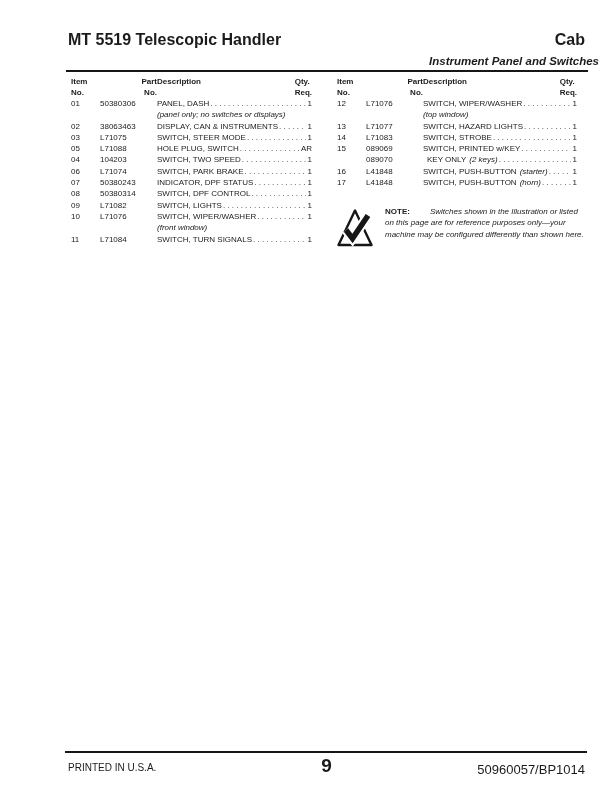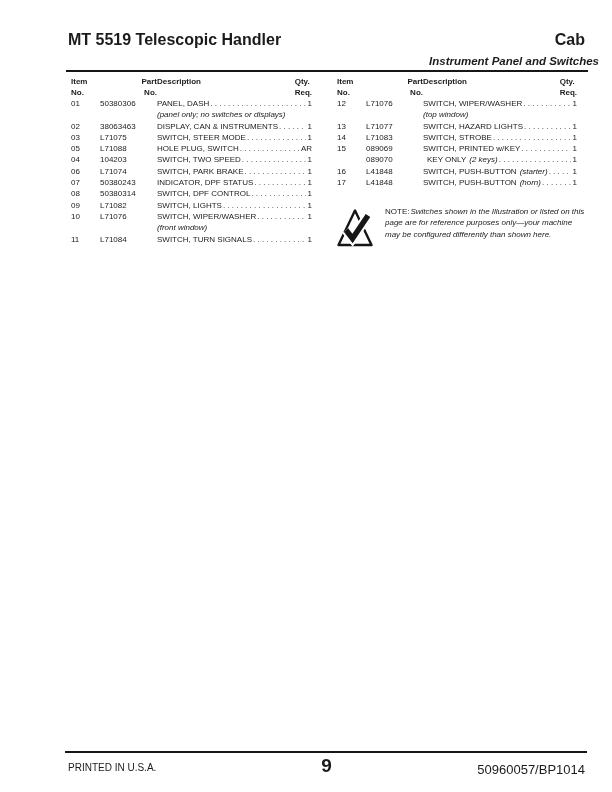--- a/index.html
+++ b/index.html
@@ -59,21 +59,21 @@
   }
   .d-qty { white-space: nowrap; padding-left: 2px; flex: none; }
   .sub-note { font-style: italic; white-space: nowrap; }
 
   
   .note-icon { position: absolute; left: 336px; top: 208px; width: 38px; height: 40px; }
   .note {
     position: absolute; left: 385px; top: 206px; width: 202px;
     font-size: 8px; line-height: 11.3px; font-style: italic;
   }
-  .note-label { font-weight: normal; font-style: normal; margin-right: 1px; }
+  .note-label { font-weight: bold; font-style: normal; margin-right: 20px; }
 
   
   .rule-bottom {
     position: absolute; left: 65px; right: 25px; top: 751px; height: 2px;
     background: #161616;
   }
   .footer-printed { position: absolute; left: 68px; top: 762px; font-size: 10px; }
   .footer-page {
     position: absolute; left: 68px; right: 27px; top: 756px; text-align: center;
     font-size: 19px; font-weight: bold; line-height: 20px;

